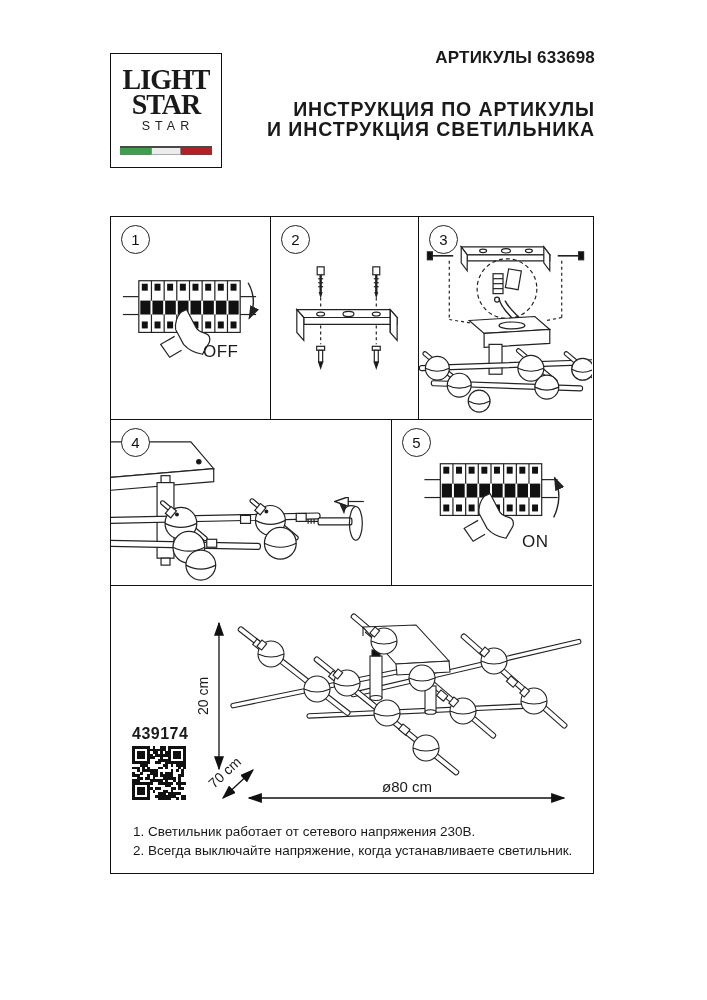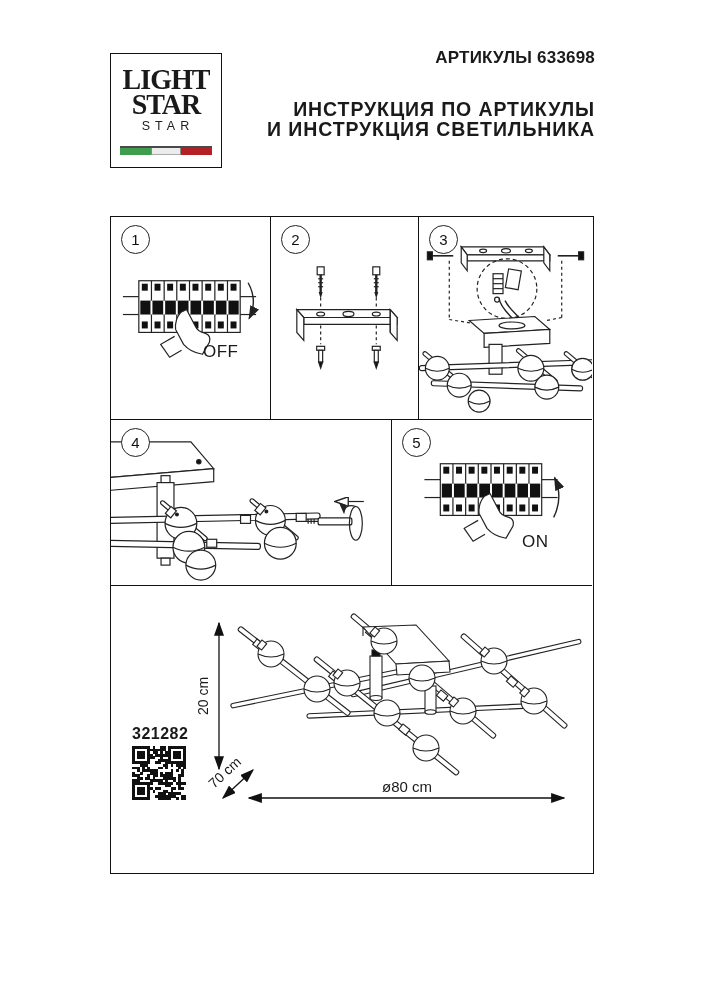--- a/index.html
+++ b/index.html
@@ -460,21 +460,21 @@
           <line x1="142" y1="184" x2="112" y2="212" marker-start="url(#da)" marker-end="url(#da)"></line>
         </g>
         <text class="dim-label" transform="translate(117,190) rotate(-43)" text-anchor="middle">70 cm</text>
 
         <g stroke="#111" stroke-width="1.3" fill="none">
           <line x1="138" y1="212" x2="453" y2="212" marker-start="url(#da)" marker-end="url(#da)"></line>
         </g>
         <text class="dim-label-big" x="296" y="206" text-anchor="middle">ø80 cm</text>
       </svg>
 
-      <div class="article-code">321282</div>
+      <div class="article-code">439174</div>
       <div class="qr">
           <i style="left:0.00px;top:0.00px;width:2.87px;height:2.87px"></i>
           <i style="left:2.57px;top:0.00px;width:2.87px;height:2.87px"></i>
           <i style="left:5.14px;top:0.00px;width:2.87px;height:2.87px"></i>
           <i style="left:7.71px;top:0.00px;width:2.87px;height:2.87px"></i>
           <i style="left:10.29px;top:0.00px;width:2.87px;height:2.87px"></i>
           <i style="left:12.86px;top:0.00px;width:2.87px;height:2.87px"></i>
           <i style="left:15.43px;top:0.00px;width:2.87px;height:2.87px"></i>
           <i style="left:20.57px;top:0.00px;width:2.87px;height:2.87px"></i>
           <i style="left:28.29px;top:0.00px;width:2.87px;height:2.87px"></i>
@@ -718,16 +718,20 @@
           <i style="left:25.71px;top:51.43px;width:2.87px;height:2.87px"></i>
           <i style="left:28.29px;top:51.43px;width:2.87px;height:2.87px"></i>
           <i style="left:30.86px;top:51.43px;width:2.87px;height:2.87px"></i>
           <i style="left:33.43px;top:51.43px;width:2.87px;height:2.87px"></i>
           <i style="left:36.00px;top:51.43px;width:2.87px;height:2.87px"></i>
           <i style="left:43.71px;top:51.43px;width:2.87px;height:2.87px"></i>
           <i style="left:48.86px;top:51.43px;width:2.87px;height:2.87px"></i>
           <i style="left:51.43px;top:51.43px;width:2.87px;height:2.87px"></i>
         </div>
 
+      <div class="notes">
+        <div>1. Светильник работает от сетевого напряжения 230В.</div>
+        <div>2. Всегда выключайте напряжение, когда устанавливаете светильник.</div>
+      </div>
     </section>
 
   </div>
 </div>
 
 </body></html>

